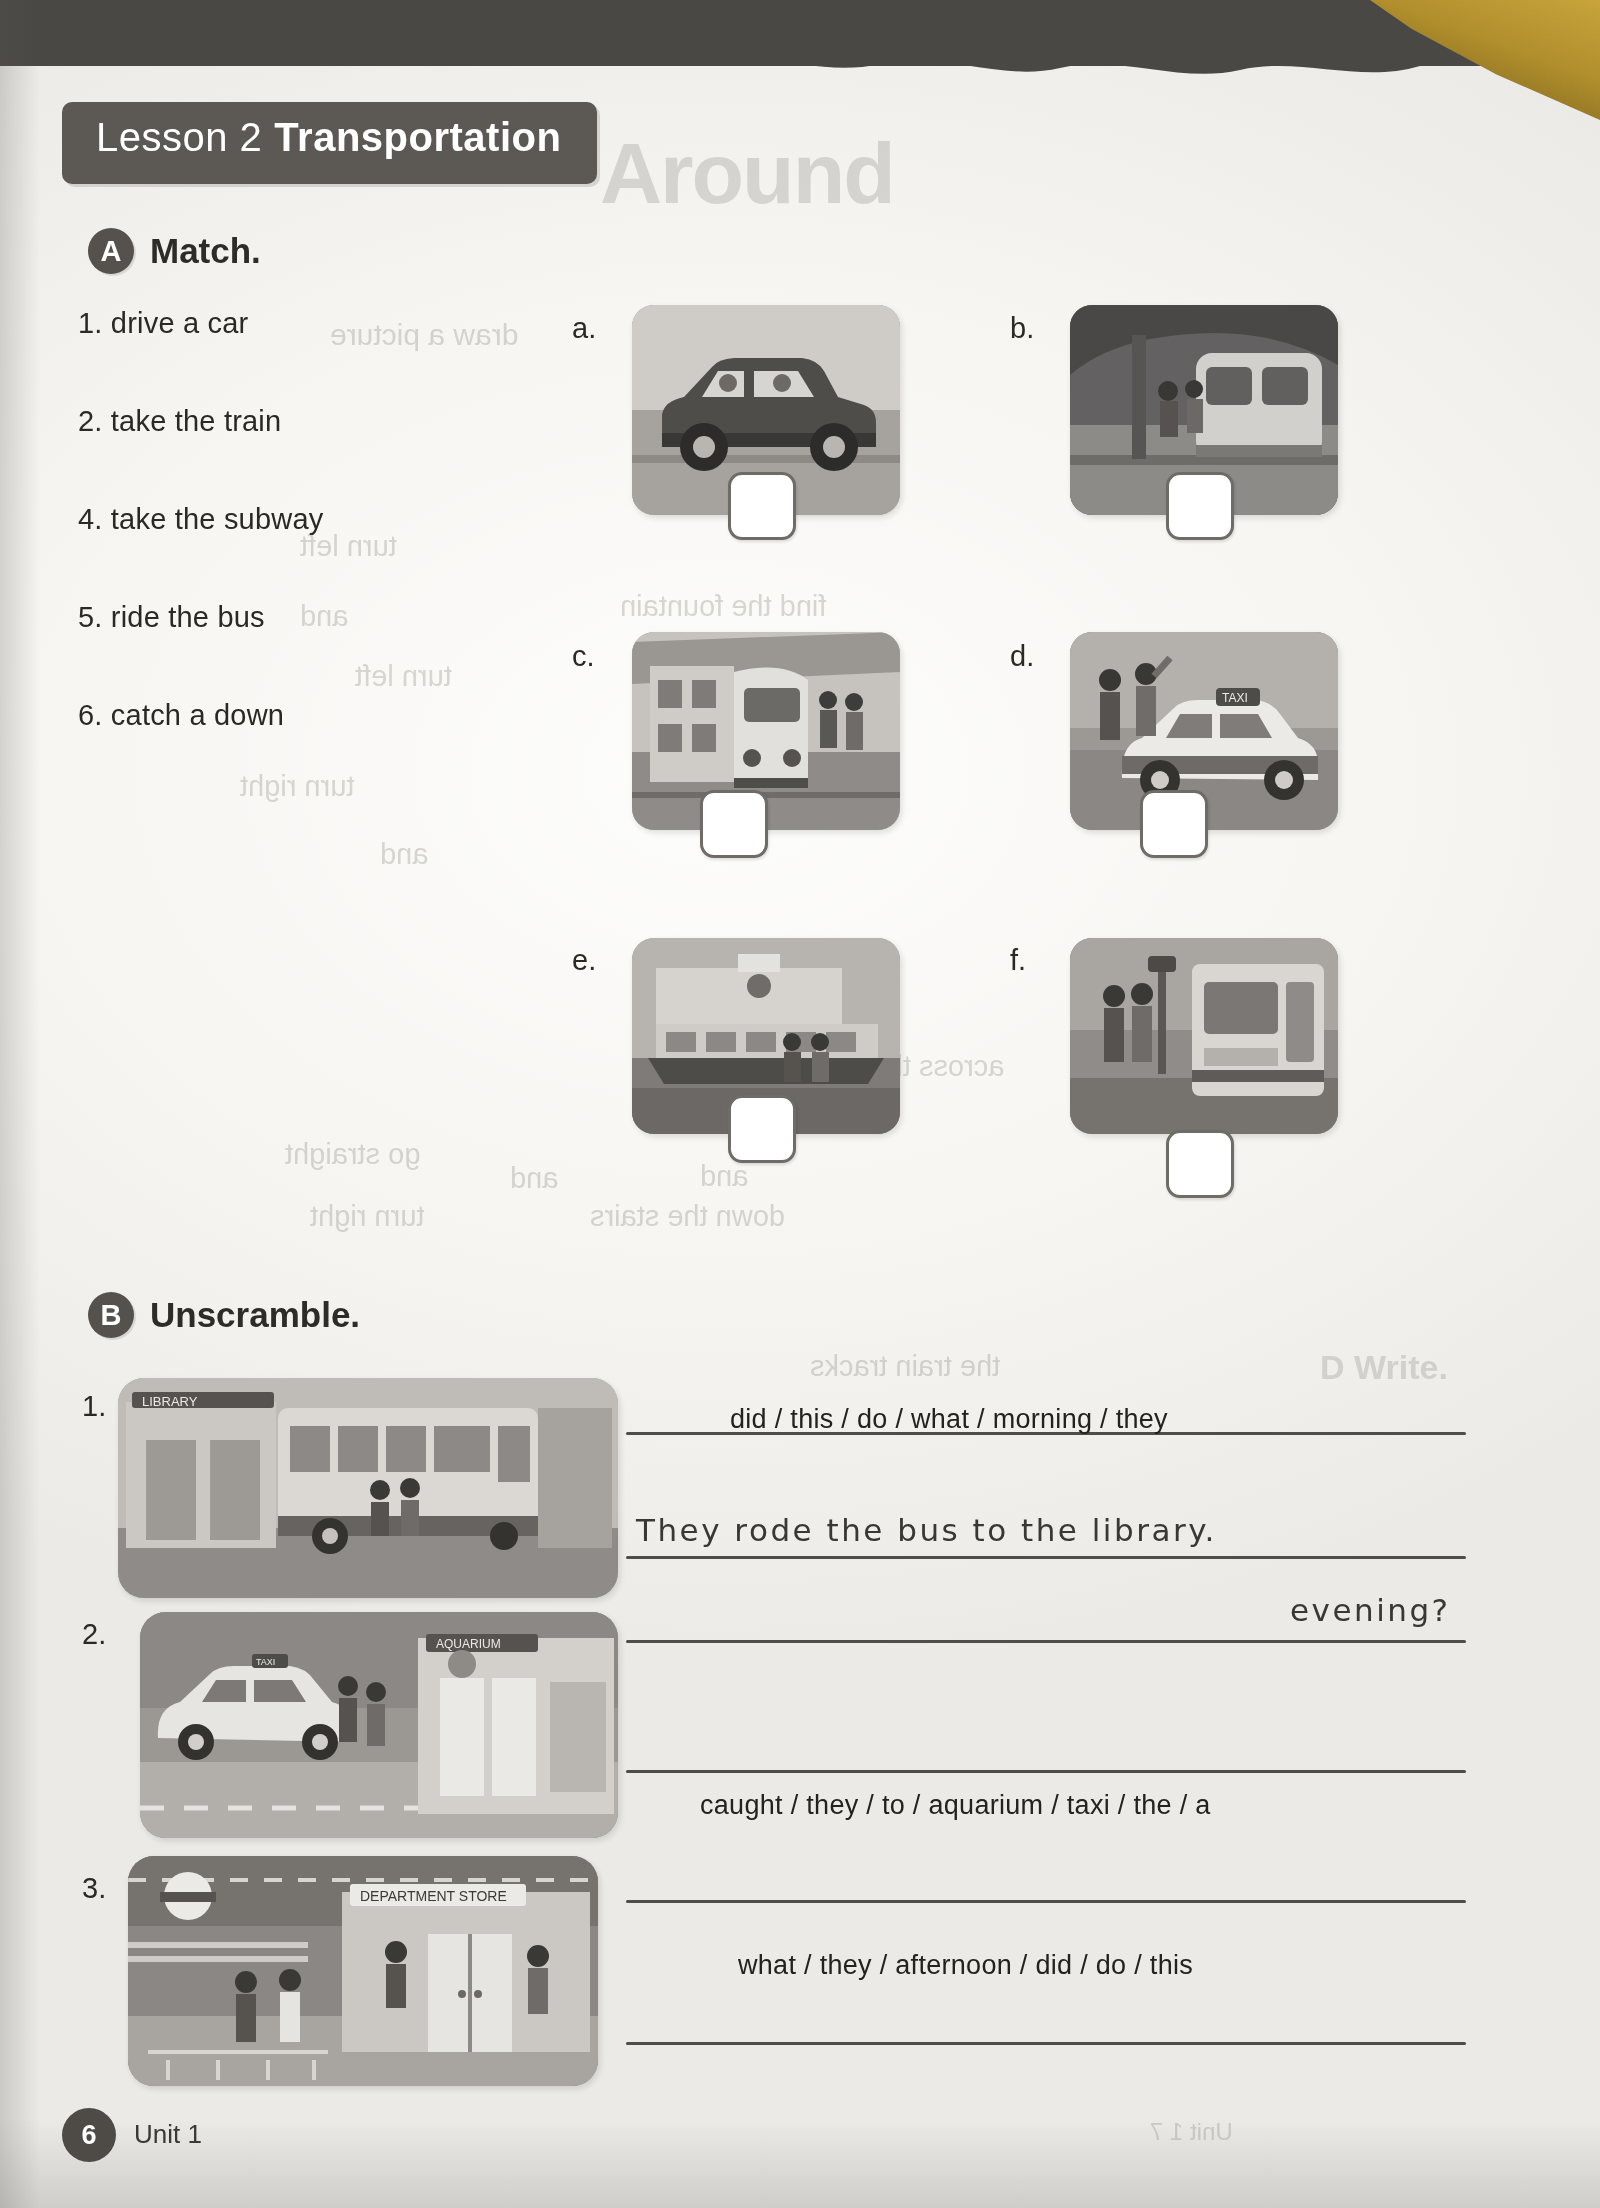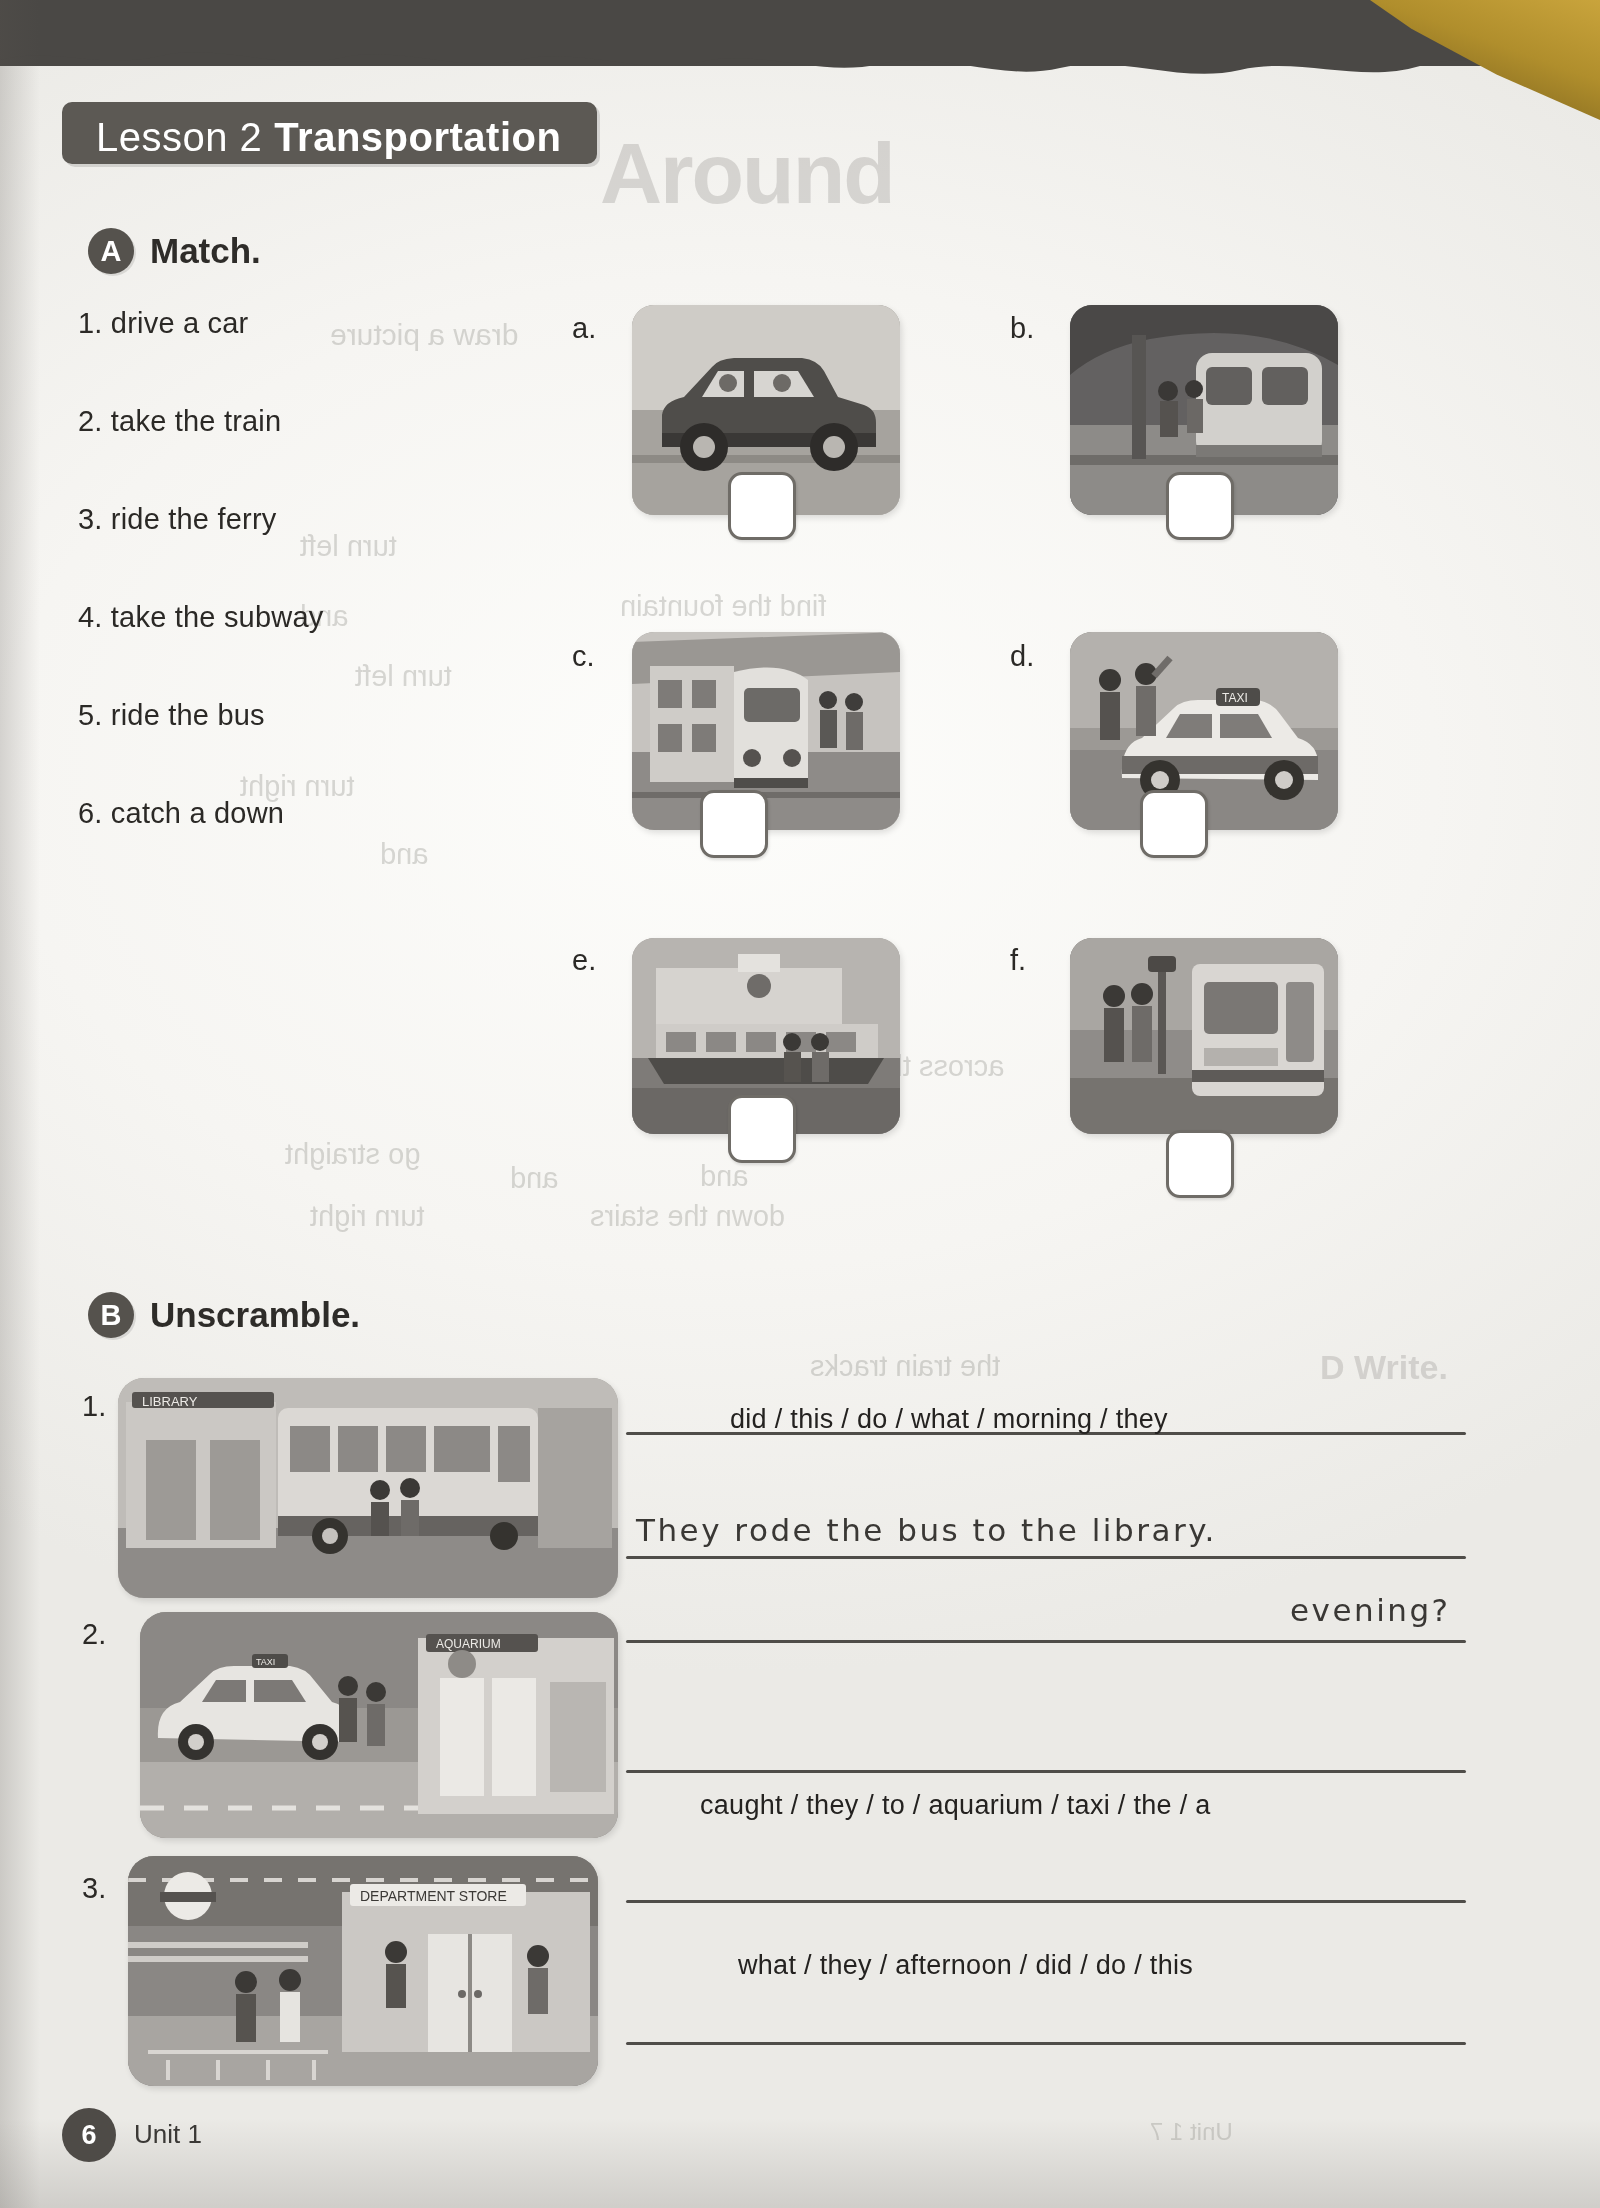--- a/index.html
+++ b/index.html
@@ -71,21 +71,21 @@
     margin-top: 48px;
   }
 
   
   .lesson-banner {
     position: absolute;
     left: 62px;
     top: 102px;
     background: #5c5954;
     color: #ffffff;
-    padding: 12px 36px 4px 34px;
+    padding: 12px 36px 24px 34px;
     border-radius: 10px;
     font-size: 40px;
     letter-spacing: 0.5px;
     box-shadow: 3px 3px 0 rgba(0,0,0,0.12);
   }
   .lesson-banner .word-lesson {
     font-family: "Liberation Sans", sans-serif;
     font-weight: 400;
   }
   .lesson-banner .word-topic {
@@ -260,24 +260,20 @@
   <div class="match-list">
     <div class="match-item">
       <span>1.</span>
       <span>drive a car</span>
     </div>
     <div class="match-item">
       <span>2.</span>
       <span>take the train</span>
     </div>
     <div class="match-item">
-      <span>3.</span>
-      <span>ride the ferry</span>
-    </div>
-    <div class="match-item">
       <span>4.</span>
       <span>take the subway</span>
     </div>
     <div class="match-item">
       <span>5.</span>
       <span>ride the bus</span>
     </div>
     <div class="match-item">
       <span>6.</span>
       <span>catch a down</span>

